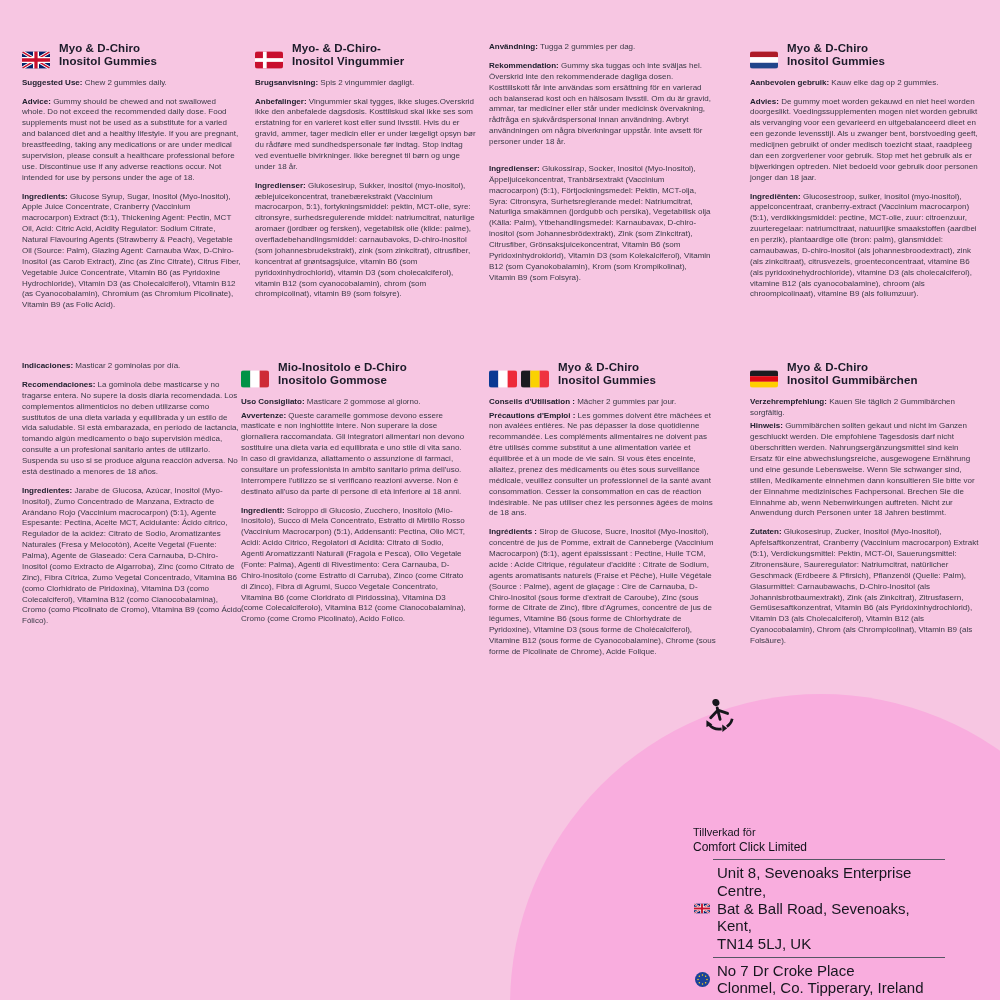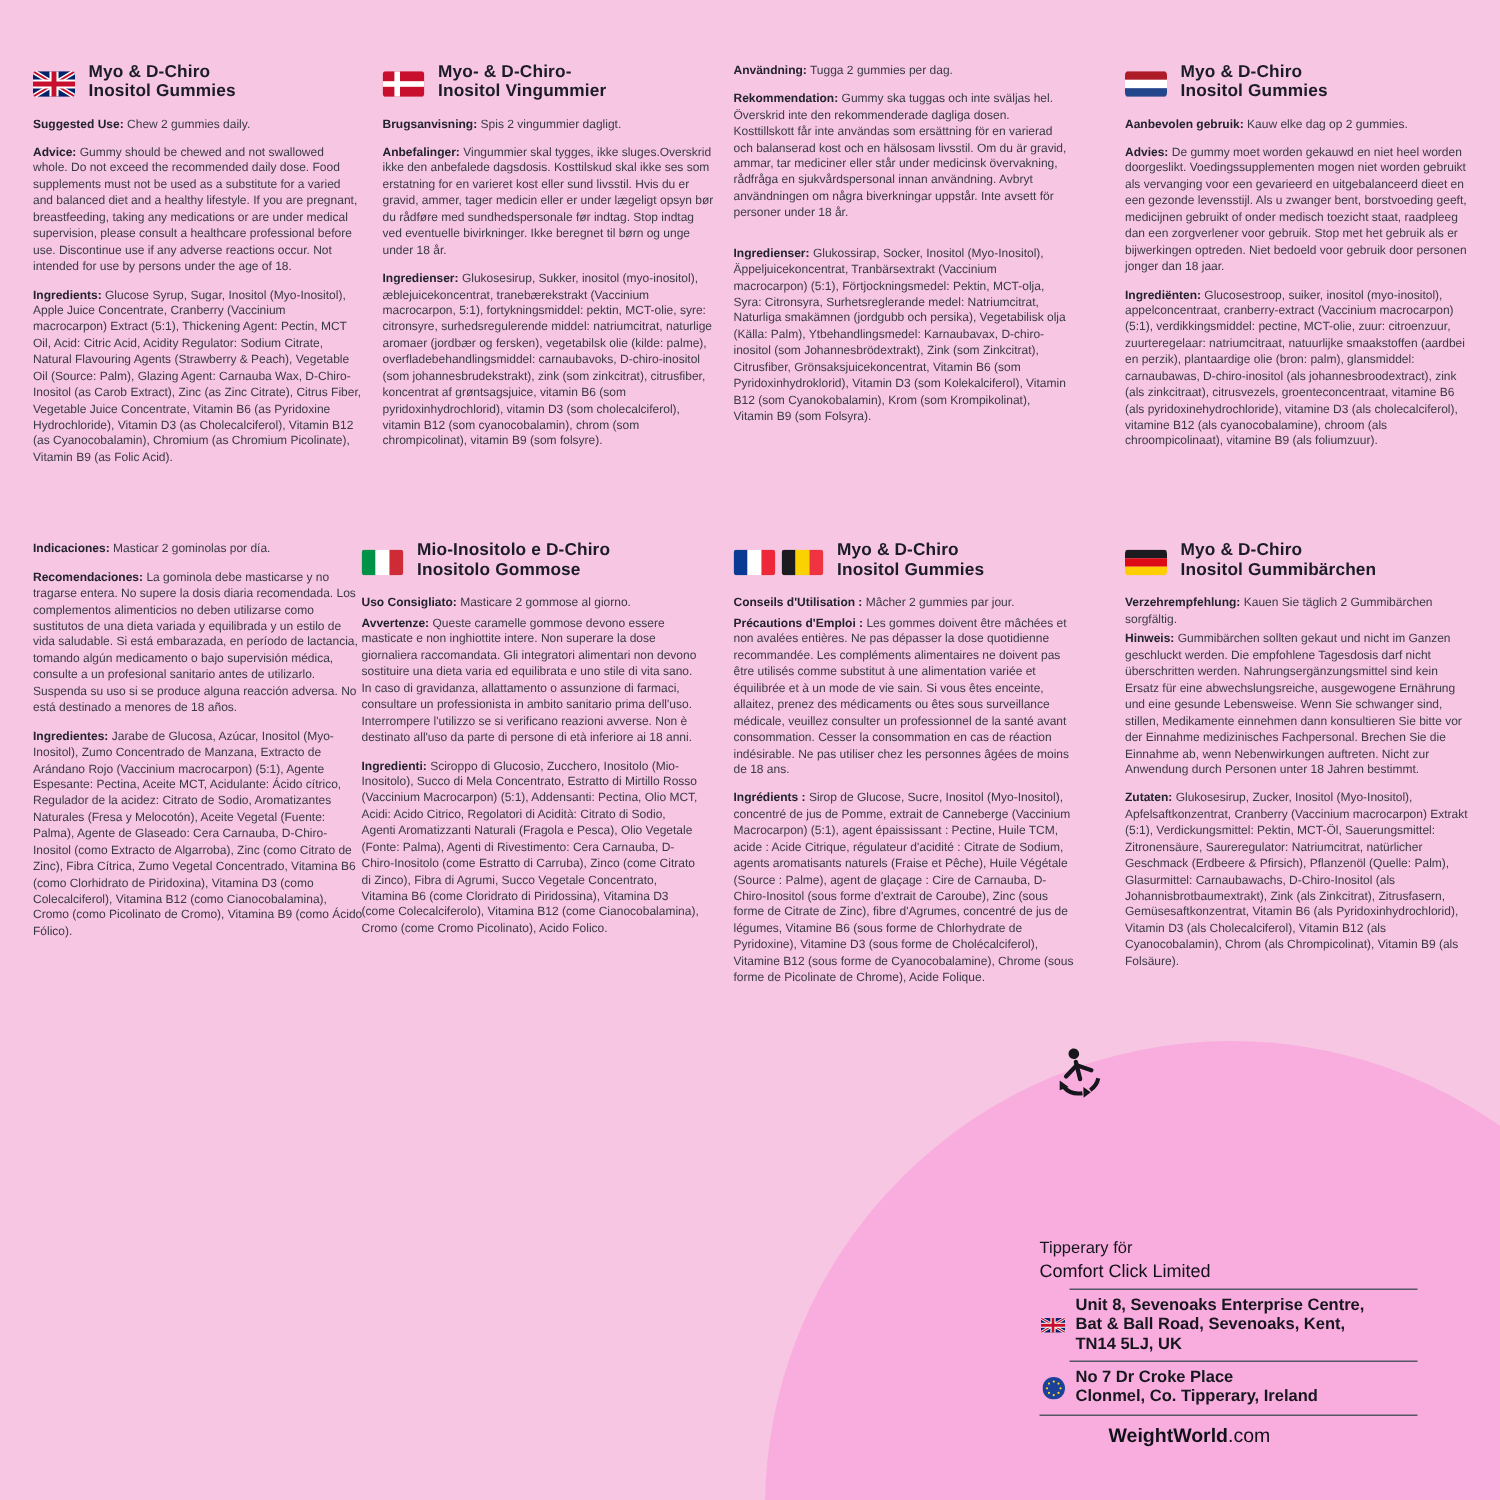--- a/index.html
+++ b/index.html
@@ -7,38 +7,38 @@
     position:relative;width:1000px;height:1000px;overflow:hidden;
     background:#f7c6e2;
     font-family:"Liberation Sans","DejaVu Sans",sans-serif;
     color:#3a3a47;
   }
   .circle{
     position:absolute;left:510px;top:694px;width:622px;height:622px;
     border-radius:50%;background:#f9adde;
   }
   .lang-section{position:absolute;}
-  .sec-head{display:flex;gap:9px;align-items:center;margin-bottom:9px;}
+  .sec-head{display:flex;gap:9px;align-items:flex-end;margin-bottom:9px;}
   .flags{display:flex;gap:4px;padding-top:1px;flex:none;}
   .flag{display:inline-block;width:28px;height:18px;border-radius:3px;overflow:hidden;flex:none;}
   .flag svg{display:block;width:100%;height:100%;}
   .sec-title{margin:0;font-size:11.5px;line-height:1.16;font-weight:bold;color:#1b1b29;letter-spacing:.1px;}
   .para{margin:0 0 8px;font-size:8px;line-height:1.36;color:#3a3a47;}
   .para b{color:#222230;}
   .gap-top{margin-top:16px;}
   
   .footer{position:absolute;left:693px;top:826px;width:252px;color:#16161f;}
   .f-made{font-size:11px;line-height:1.25;}
   .f-company{font-size:12px;font-weight:normal;line-height:1.3;color:#111119;}
   .f-div{border:0;border-top:1px solid #565664;margin:4px 0 4px 20px;}
   .f-div-full{border:0;border-top:1px solid #565664;margin:5px 0 5px 0;}
   .f-row{display:flex;gap:6px;align-items:center;}
   .f-icon{flex:none;width:18px;display:flex;justify-content:center;}
   .f-icon svg{display:block;}
-  .f-text{font-size:11px;line-height:1.18;font-weight:bold;}
+  .f-text{font-size:15px;line-height:1.18;}
   .f-brand{font-size:13px;margin-top:3px;color:#111119;margin-left:46px;}
   .f-brand b{font-weight:bold;}
   .triman{position:absolute;left:700px;top:695px;width:38px;height:40px;transform:rotate(-14deg);}
 </style>
 </head>
 <body>
 
 <div class="canvas">
 
   <div class="circle"></div>
@@ -178,21 +178,21 @@
       <path d="M24 16v15" stroke="#16161c" stroke-width="3.6" stroke-linecap="round" fill="none"></path>
       <path d="M24 19L13 26M24 19l11 7" stroke="#16161c" stroke-width="3.6" stroke-linecap="round" fill="none"></path>
       <path d="M9 34a17 15 0 0 0 14 9" fill="none" stroke="#16161c" stroke-width="3.4"></path>
       <path d="M39 34a17 15 0 0 1-9 8" fill="none" stroke="#16161c" stroke-width="3.4"></path>
       <path d="M23 47l7-3-5-6z" fill="#16161c"></path>
       <path d="M7 28l-2 8 8-1z" fill="#16161c"></path>
     </svg>
   </span>
 
   <footer class="footer">
-    <div class="f-made">Tipperary för</div>
+    <div class="f-made">Tillverkad för</div>
     <div class="f-company">Comfort Click Limited</div>
     <hr class="f-div">
     <div class="f-row">
       <span class="f-icon">
           <svg width="16" height="11" viewBox="0 0 60 36" style="border-radius:2px">
             <rect width="60" height="36" fill="#012169"></rect>
             <path d="M0 0L60 36M60 0L0 36" stroke="#fff" stroke-width="7"></path>
             <path d="M0 0L60 36M60 0L0 36" stroke="#C8102E" stroke-width="3"></path>
             <path d="M30 0V36M0 18H60" stroke="#fff" stroke-width="13"></path>
             <path d="M30 0V36M0 18H60" stroke="#C8102E" stroke-width="7"></path>

